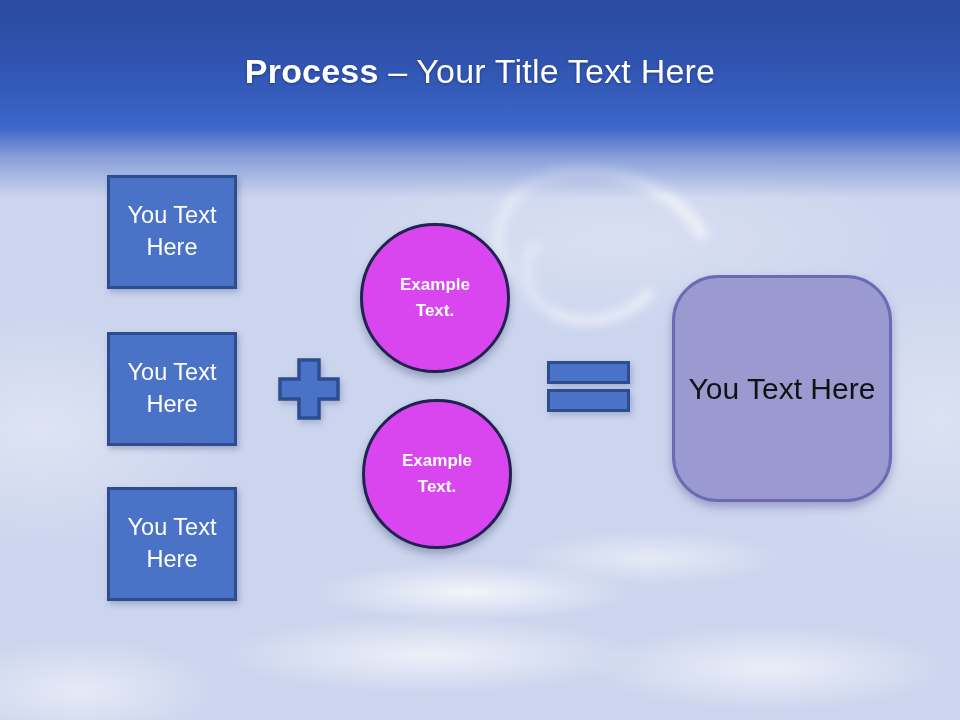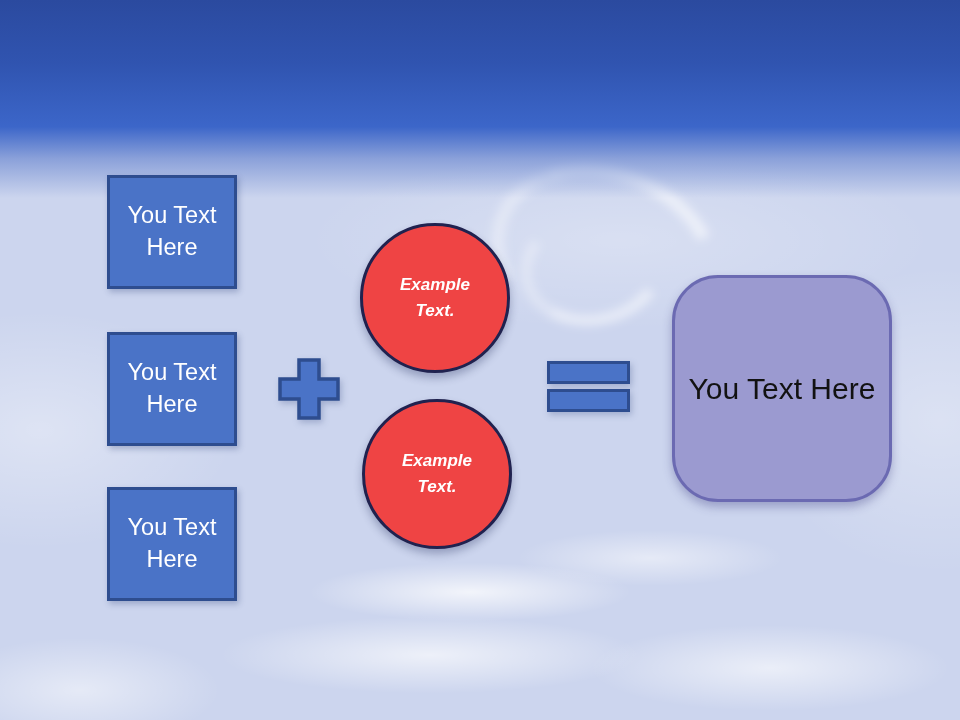--- a/index.html
+++ b/index.html
@@ -66,22 +66,22 @@
     padding:0 8px;
     box-shadow:2px 3px 6px rgba(30,50,110,.28);
   }
   .ibox1{top:175px;}
   .ibox2{top:332px;}
   .ibox3{top:487px;}
   
   .ecircle{
     position:absolute;width:150px;height:150px;border-radius:50%;
     box-sizing:border-box;
-    background:#ef4444;border:3px solid #20224f;
-    color:#ffffff;font-size:17px;font-weight:700;font-style:italic;line-height:1.55;
+    background:#d946ef;border:3px solid #20224f;
+    color:#ffffff;font-size:17px;font-weight:700;line-height:1.55;
     display:flex;align-items:center;justify-content:center;text-align:center;
     box-shadow:0 5px 9px rgba(20,30,80,.3);
   }
   .ecircle .inner{width:92px;}
   .ec1{left:360px;top:223px;}
   .ec2{left:362px;top:399px;}
   
   .op{position:absolute;filter:drop-shadow(2px 3px 3px rgba(30,50,110,.25));}
   .op-plus{left:277px;top:357px;}
   .op-eq{left:547px;top:361px;}
@@ -98,20 +98,21 @@
 </head>
 <body>
 
 <div class="slide">
 
   <div class="clouds"></div>
   <div class="arc arc1"></div>
   <div class="arc arc2"></div>
 
   <div class="banner"></div>
+  <h1 class="title"><span class="bold">Process</span><span> – Your Title Text Here</span></h1>
 
   <div class="ibox ibox1">
     <span>You Text Here</span>
   </div>
   <div class="ibox ibox2">
     <span>You Text Here</span>
   </div>
   <div class="ibox ibox3">
     <span>You Text Here</span>
   </div>

